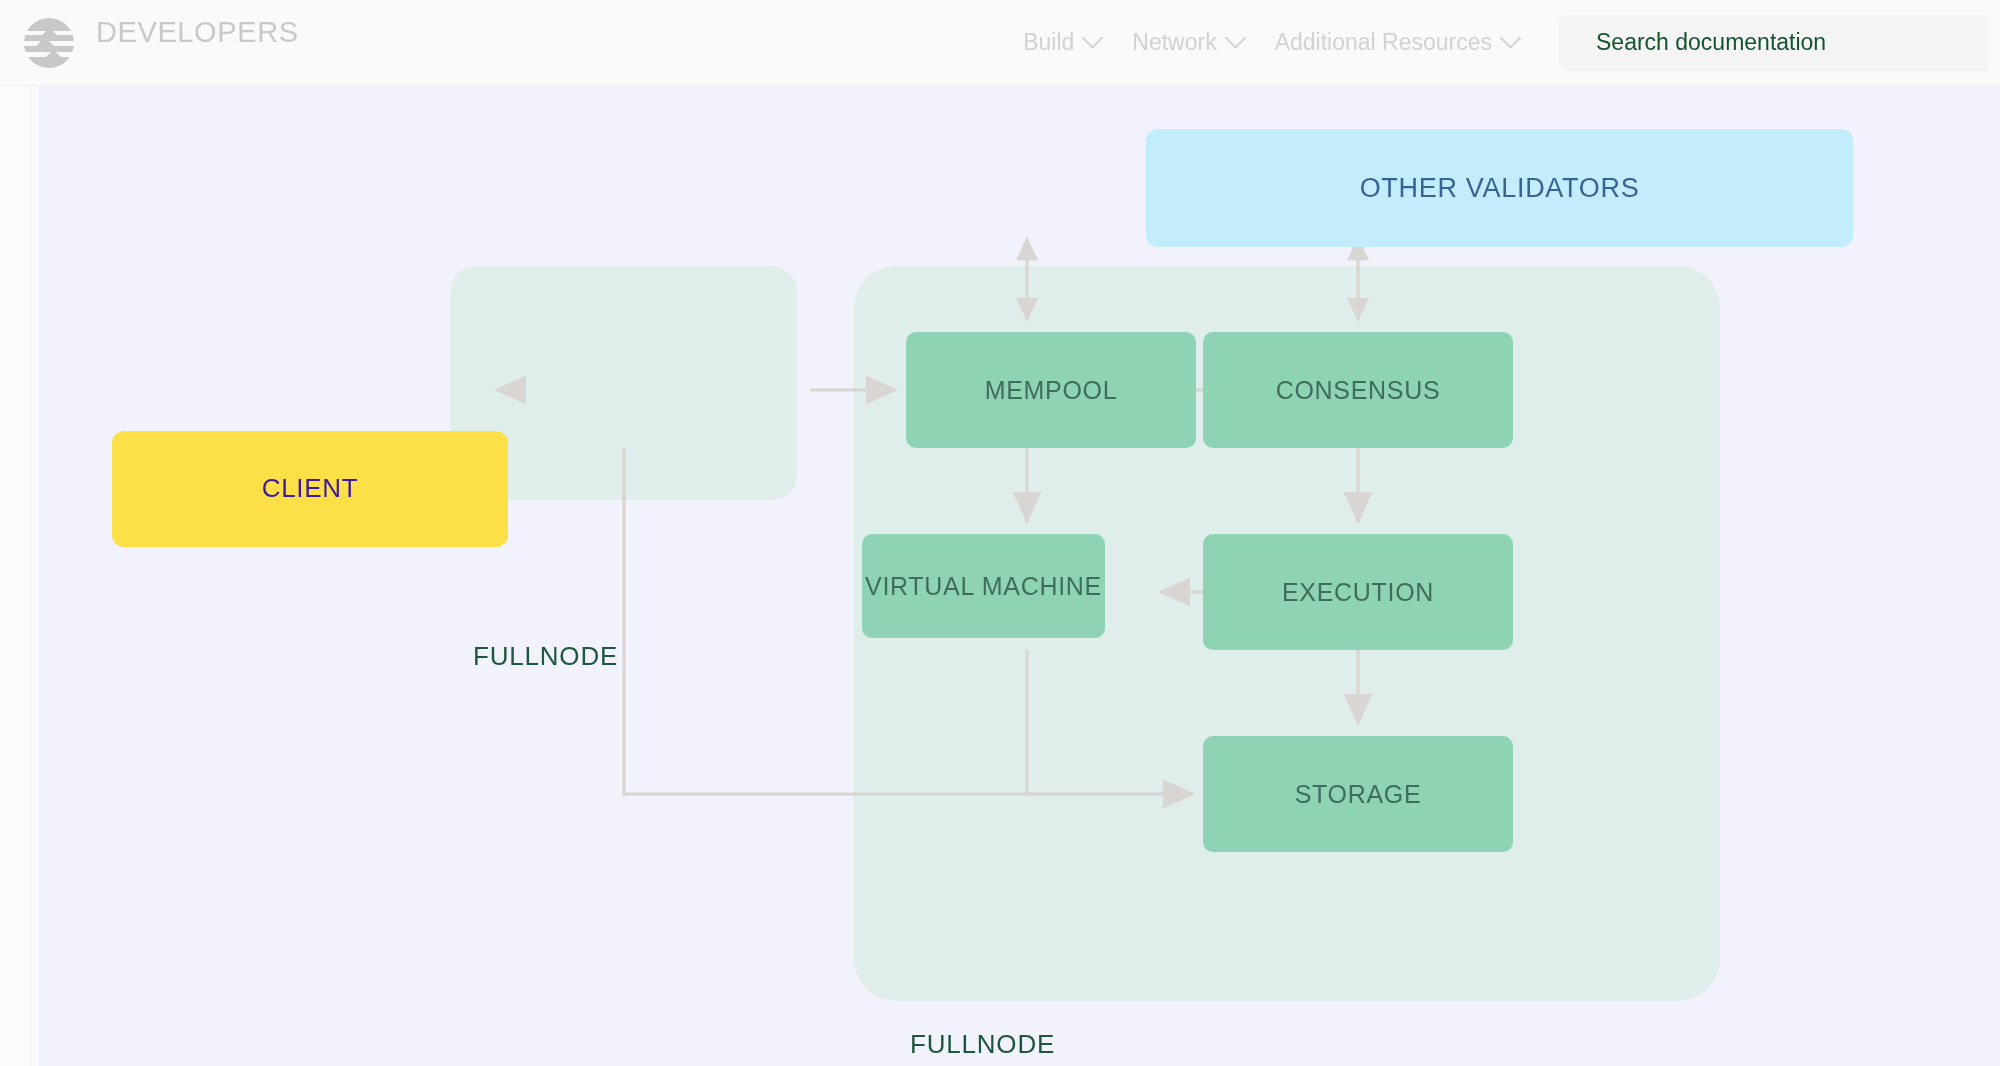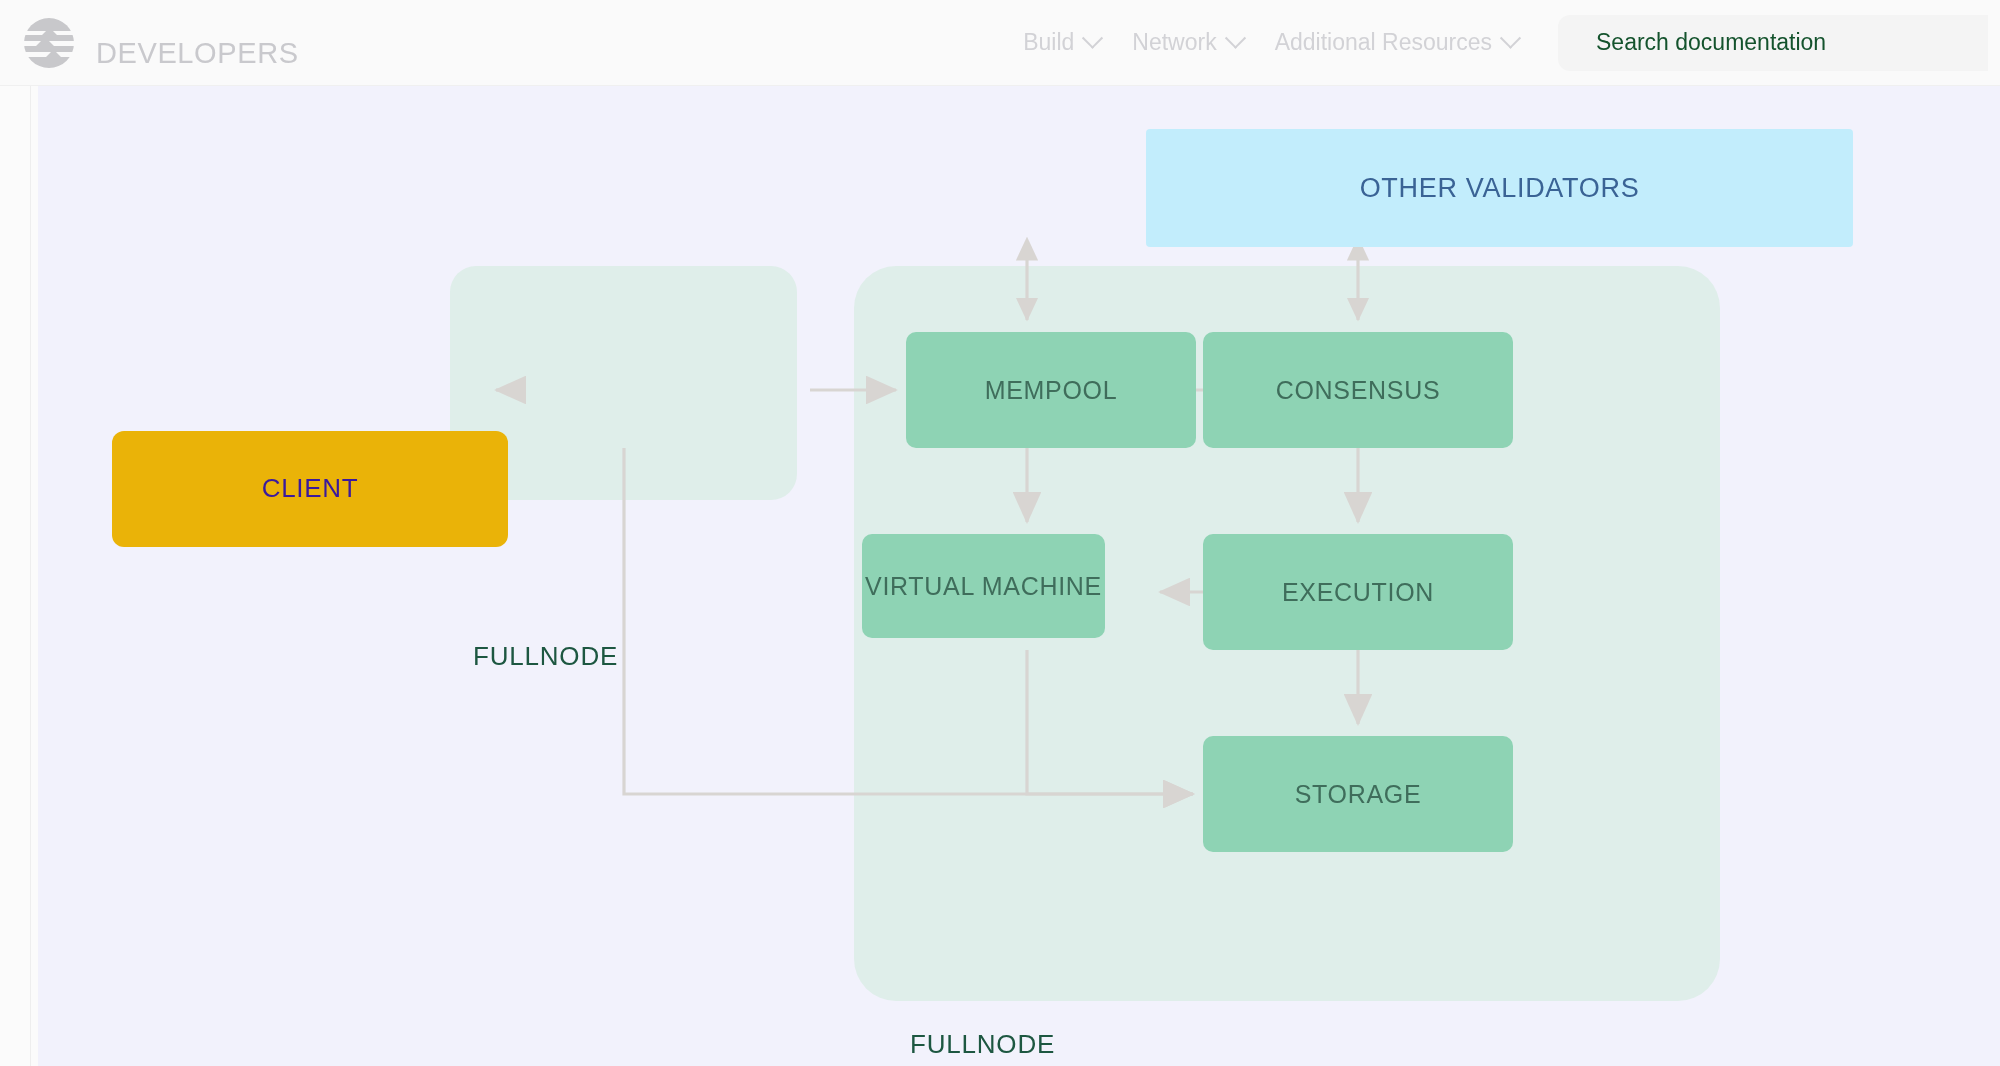--- a/index.html
+++ b/index.html
@@ -20,21 +20,21 @@
     height: 86px;
     background: #fafafa;
     border-bottom: 1px solid #f0f0f0;
     display: flex;
     align-items: center;
     z-index: 5;
   }
 
   .brand {
     display: flex;
-    align-items: flex-end;
+    align-items: flex-start;
     gap: 20px;
     margin-left: 22px;
   }
 
   .logo-mark {
     width: 54px;
     height: 54px;
     flex: 0 0 54px;
     position: relative;
     border-radius: 50%;
@@ -137,34 +137,34 @@
     justify-content: center;
     text-align: center;
     border-radius: 10px;
     letter-spacing: 0.7px;
     line-height: 1.28;
   }
 
   .node-client {
     left: 74px; top: 345px;
     width: 396px; height: 116px;
-    background: #eab308;
+    background: #fde047;
     color: #3b1a9d;
     font-size: 26px;
     border-radius: 12px;
     text-align: right;
   }
 
   .node-other-validators {
     left: 1108px; top: 43px;
     width: 707px; height: 118px;
     background: #c2edfc;
     color: #3a6395;
     font-size: 27px;
-    border-radius: 4px;
+    border-radius: 12px;
   }
 
   .group {
     position: absolute;
     background: #dfeeea;
   }
   .group-fullnode {
     left: 412px; top: 180px;
     width: 347px; height: 234px;
     border-radius: 26px;

